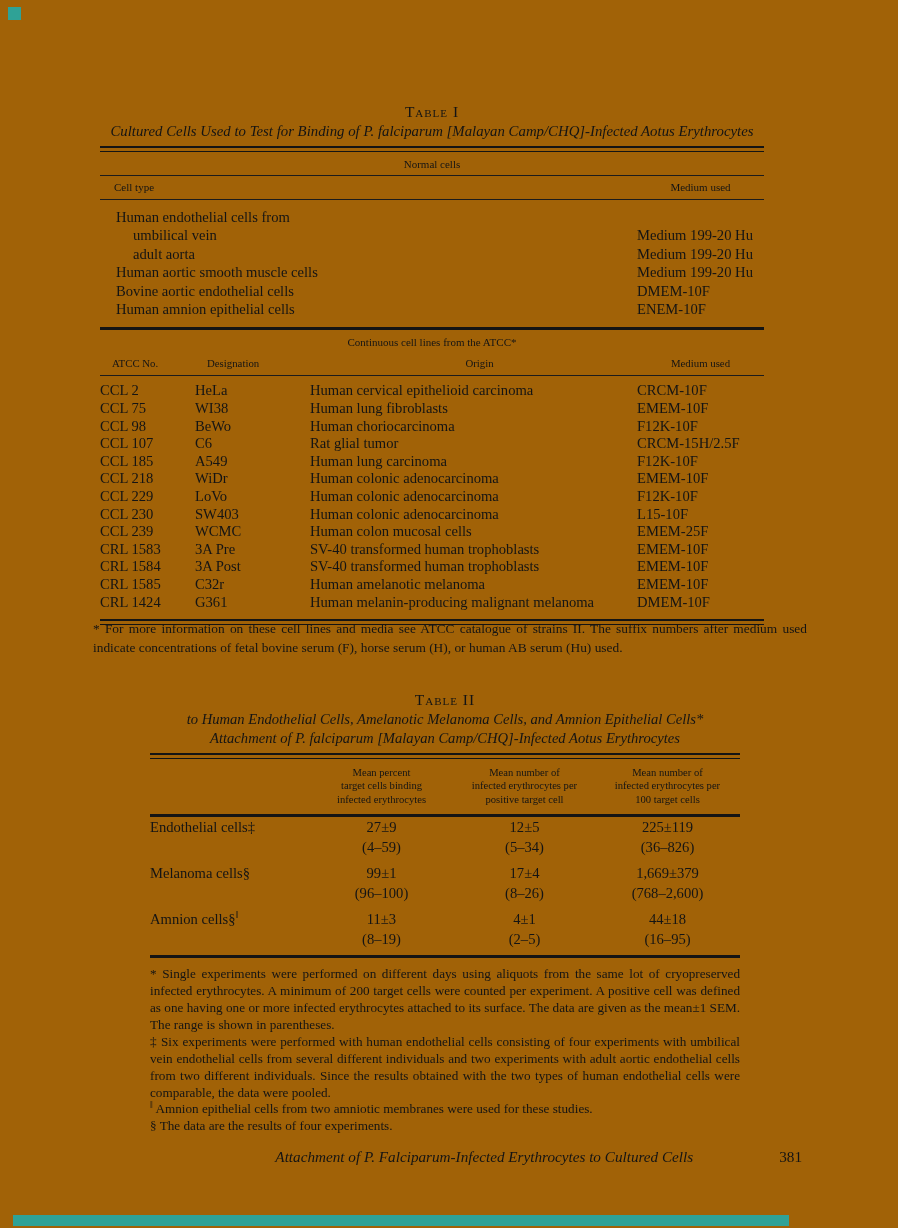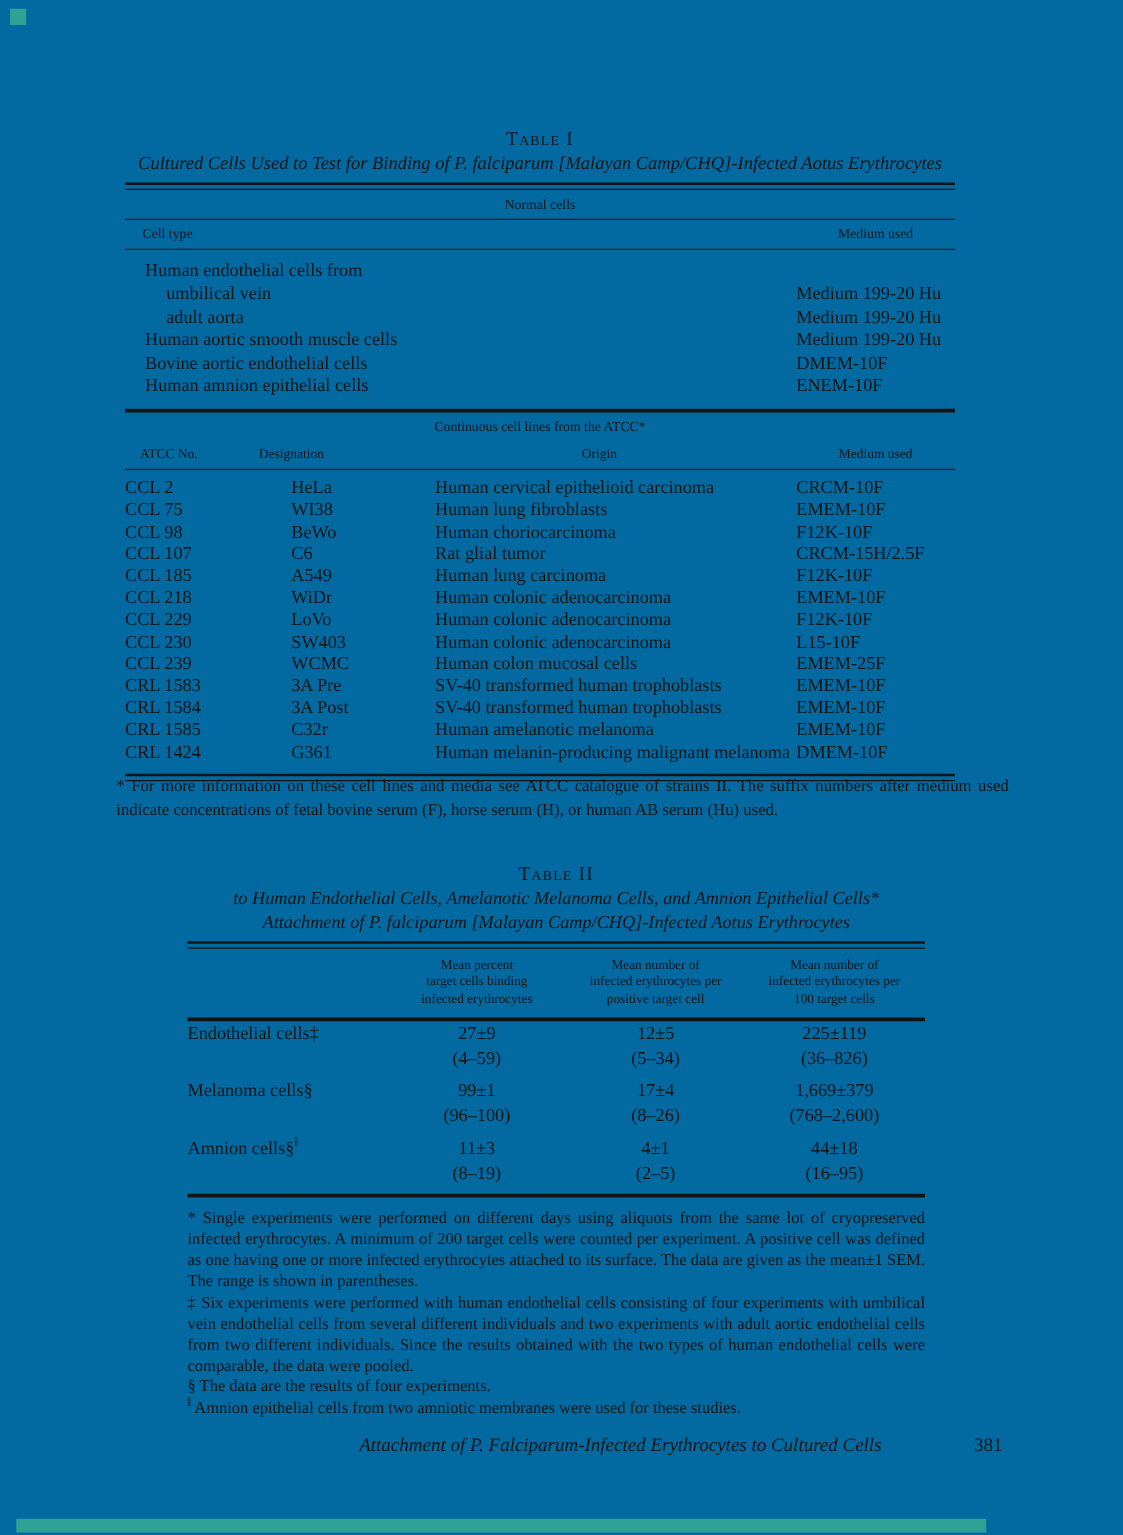--- a/index.html
+++ b/index.html
@@ -1,16 +1,16 @@
 <!DOCTYPE html>
 <html><head>
 <meta charset="utf-8">
 <style>
   html,body{margin:0;padding:0;background:#fff;}
-  .page{position:relative;width:898px;height:1228px;background:#0369a1;
+  .page{position:relative;width:898px;height:1228px;background:#a16207;
         font-family:"Liberation Serif","DejaVu Serif",serif;color:#141414;overflow:hidden;}
 
   .mark{position:absolute;}
   .mark-sq{left:8px;top:7px;width:13px;height:13px;}
   .mark-bar{left:13px;top:1215px;width:776px;height:11px;}
 
   
   .t1{position:absolute;left:100px;top:103px;width:664px;}
   .caption{text-align:center;font-variant:small-caps;font-size:15.5px;letter-spacing:1px;}
   .subtitle{text-align:center;font-style:italic;font-size:14.8px;margin-top:2px;white-space:nowrap;}
@@ -28,42 +28,42 @@
   .nrow .cell.ind{padding-left:17px;}
   .nrow .med{width:127px;}
   .chead{display:flex;font-size:10.8px;padding:4px 0 6px;align-items:flex-end;}
   .chead .h-a{width:95px;padding-left:12px;}
   .chead .h-d{width:115px;}
   .chead .h-o{flex:1;text-align:center;}
   .chead .h-m{width:127px;text-align:center;}
   .crows{padding:6px 0 8px;font-size:14.6px;}
   .crow{display:flex;line-height:17.6px;}
   .crow .a{width:95px;}
-  .crow .d{width:115px;margin-left:38px;}
+  .crow .d{width:115px;}
   .crow .o{flex:1;}
   .crow .m{width:127px;}
   .t1-foot{position:absolute;left:93px;top:619px;width:714px;font-size:13.4px;line-height:19px;text-align:justify;}
 
   
   .t2{position:absolute;left:150px;top:691px;width:590px;}
   .subtitle2{text-align:center;font-style:italic;font-size:14.6px;line-height:17px;margin-top:2px;}
   .t2head{display:flex;padding:7px 0 8px;}
   .t2head .lbl{width:160px;}
   .t2head .col{width:143px;text-align:center;font-size:10.6px;line-height:13.4px;}
   .t2rows{font-size:14.6px;}
   .t2row{display:flex;margin-bottom:6px;}
   .t2row .lbl{width:160px;line-height:20px;}
   .t2row .col{width:143px;text-align:center;line-height:20px;}
   .supmark{vertical-align:super;font-size:10px;line-height:0;}
   .t2foot{margin-top:8px;font-size:13.2px;line-height:16.9px;text-align:justify;}
   .t2foot p{margin:0;}
   .fm-sup{vertical-align:super;font-size:10px;line-height:0;}
 
   
-  .footer{position:absolute;top:1148px;right:96px;display:flex;align-items:baseline;gap:30px;justify-content:flex-end;}
+  .footer{position:absolute;top:1148px;right:96px;display:flex;align-items:baseline;gap:42px;justify-content:flex-end;}
   .footer .ft{font-style:italic;font-size:15.2px;}
   .footer .pn{font-size:15.2px;margin-left:44px;}
 </style>
 </head>
 <body>
 
 <div class="page">
 
   <div class="mark mark-sq" style="background: rgb(47, 162, 150);"></div>
   <div class="mark mark-bar" style="background: rgb(47, 162, 150);"></div>
@@ -247,22 +247,22 @@
         <span class="col"><span>11±3</span><br><span>(8–19)</span></span>
         <span class="col"><span>4±1</span><br><span>(2–5)</span></span>
         <span class="col"><span>44±18</span><br><span>(16–95)</span></span>
       </div>
     </div>
     <div class="rule-thick"></div>
 
     <div class="t2foot">
       <p><span class="fm">*</span> <span>Single experiments were performed on different days using aliquots from the same lot of cryopreserved infected erythrocytes. A minimum of 200 target cells were counted per experiment. A positive cell was defined as one having one or more infected erythrocytes attached to its surface. The data are given as the mean±1 SEM. The range is shown in parentheses.</span></p>
       <p><span class="fm">‡</span> <span>Six experiments were performed with human endothelial cells consisting of four experiments with umbilical vein endothelial cells from several different individuals and two experiments with adult aortic endothelial cells from two different individuals. Since the results obtained with the two types of human endothelial cells were comparable, the data were pooled.</span></p>
+      <p><span class="fm fm-sup">‖</span> <span>Amnion epithelial cells from two amniotic membranes were used for these studies.</span></p>
       <p><span class="fm">§</span> <span>The data are the results of four experiments.</span></p>
-      <p><span class="fm fm-sup">‖</span> <span>Amnion epithelial cells from two amniotic membranes were used for these studies.</span></p>
     </div>
   </div>
 
   <div class="footer">
     <span class="ft">Attachment of P. Falciparum-Infected Erythrocytes to Cultured Cells</span>
     <span class="pn">381</span>
   </div>
 
 </div>
 

